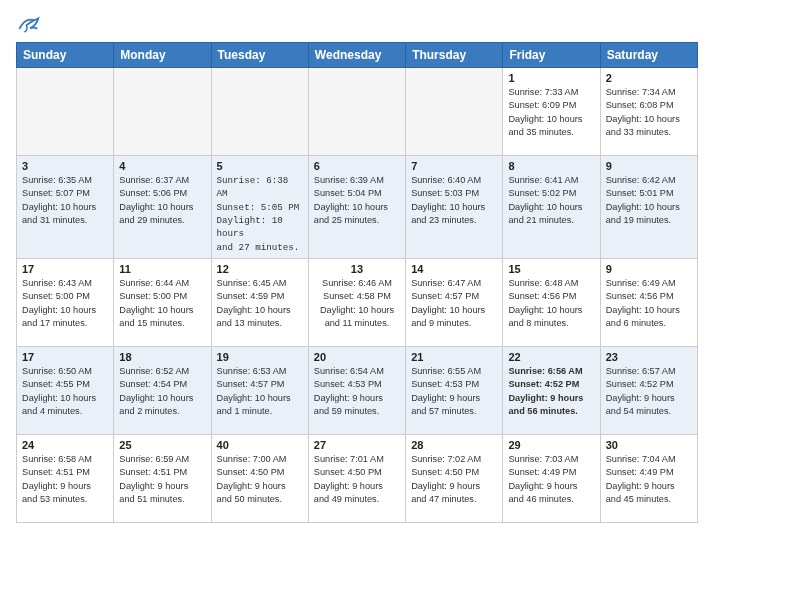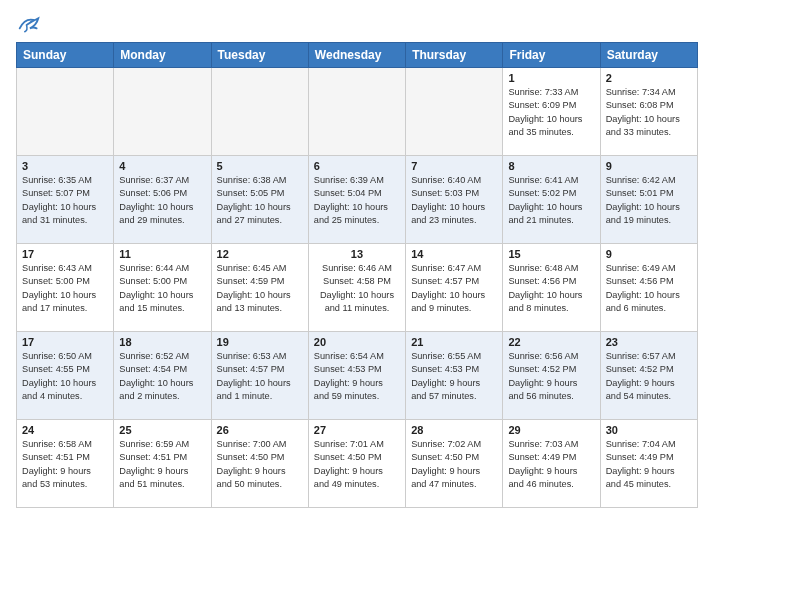--- a/index.html
+++ b/index.html
@@ -172,21 +172,21 @@
           </td>
           <td style="background: rgb(234, 240, 248);">
             <span class="day-num">4</span>
             <div class="day-info" style="white-space: pre-line;">Sunrise: 6:37 AM
 Sunset: 5:06 PM
 Daylight: 10 hours
 and 29 minutes.</div>
           </td>
           <td style="background: rgb(234, 240, 248);">
             <span class="day-num">5</span>
-            <div class="day-info" style="white-space: pre-line;">Sunrise: 6:38 AM
+            <div class="day-info" style="white-space: pre-line; font-family: Liberation Mono, monospace;">Sunrise: 6:38 AM
 Sunset: 5:05 PM
 Daylight: 10 hours
 and 27 minutes.</div>
           </td>
           <td style="background: rgb(234, 240, 248);">
             <span class="day-num">6</span>
             <div class="day-info" style="white-space: pre-line;">Sunrise: 6:39 AM
 Sunset: 5:04 PM
 Daylight: 10 hours
 and 25 minutes.</div>
@@ -295,21 +295,21 @@
           </td>
           <td style="background: rgb(234, 240, 248);">
             <span class="day-num">21</span>
             <div class="day-info" style="white-space: pre-line;">Sunrise: 6:55 AM
 Sunset: 4:53 PM
 Daylight: 9 hours
 and 57 minutes.</div>
           </td>
           <td style="background: rgb(234, 240, 248);">
             <span class="day-num">22</span>
-            <div class="day-info" style="white-space: pre-line;">Sunrise: 6:56 AM
+            <div class="day-info" style="white-space: pre-line; font-weight: bold;">Sunrise: 6:56 AM
 Sunset: 4:52 PM
 Daylight: 9 hours
 and 56 minutes.</div>
           </td>
           <td style="background: rgb(234, 240, 248);">
             <span class="day-num">23</span>
             <div class="day-info" style="white-space: pre-line;">Sunrise: 6:57 AM
 Sunset: 4:52 PM
 Daylight: 9 hours
 and 54 minutes.</div>
@@ -324,21 +324,21 @@
 and 53 minutes.</div>
           </td>
           <td style="background: rgb(255, 255, 255);">
             <span class="day-num">25</span>
             <div class="day-info" style="white-space: pre-line;">Sunrise: 6:59 AM
 Sunset: 4:51 PM
 Daylight: 9 hours
 and 51 minutes.</div>
           </td>
           <td style="background: rgb(255, 255, 255);">
-            <span class="day-num">26</span>
+            <span class="day-num">40</span>
             <div class="day-info" style="white-space: pre-line;">Sunrise: 7:00 AM
 Sunset: 4:50 PM
 Daylight: 9 hours
 and 50 minutes.</div>
           </td>
           <td style="background: rgb(255, 255, 255);">
             <span class="day-num">27</span>
             <div class="day-info" style="white-space: pre-line;">Sunrise: 7:01 AM
 Sunset: 4:50 PM
 Daylight: 9 hours

